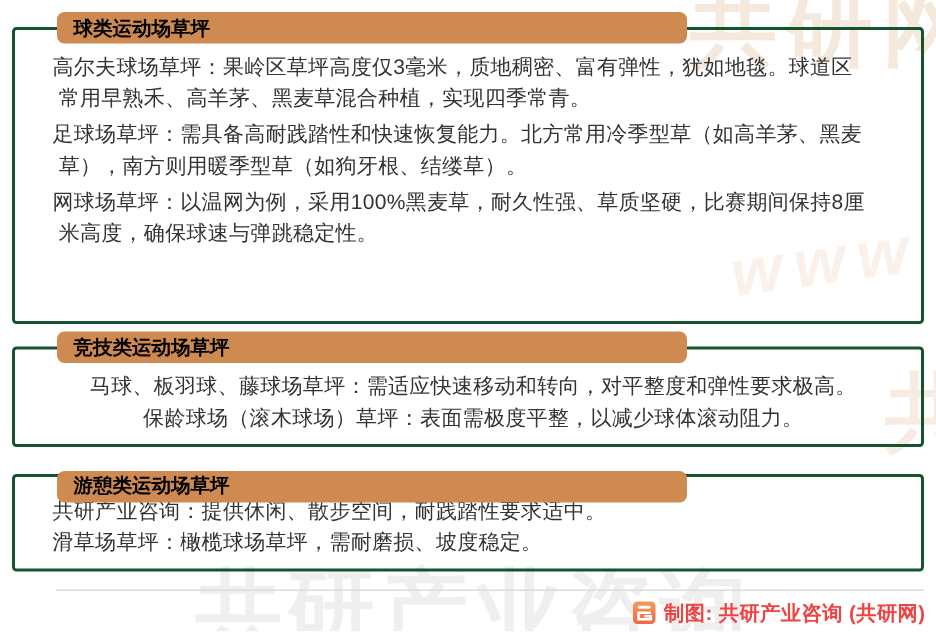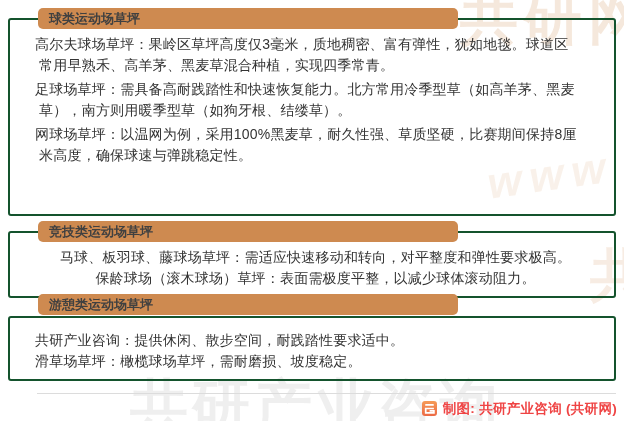--- a/index.html
+++ b/index.html
@@ -19,34 +19,34 @@
   .wm-right-frag  { top:238px; right:-22px; font-size:56px; color:rgba(206,138,80,0.16); }
   
   .section-box {
     position:absolute; left:8px; width:608px;
     border:2px solid #14532d; border-radius:3px;
     background:transparent; z-index:1;
   }
   .section-bar {
     position:absolute; left:38px; width:420px; height:21px;
     background:#CE8A50; border-radius:5px;
-    color:#404040; font-size:13px; font-weight:bold;
+    color:#000000; font-size:13px; font-weight:bold;
     line-height:21px; padding-left:11px;
     z-index:2;
   }
   .box-body { position:relative; z-index:1; }
   .para {
     white-space:pre-wrap;
     font-size:14px; line-height:21px; color:#333333;
     letter-spacing:0.2px;
   }
   
   #bar-1 { top:8px; }   #box-1 { top:18px;  height:198px; }
   #bar-2 { top:221px; } #box-2 { top:231px; height:67px;  }
-  #bar-3 { top:294px; } #box-3 { top:316px; height:65px;  }
+  #bar-3 { top:314px;font-family:Liberation Mono, monospace; } #box-3 { top:316px; height:65px;  }
   #box-1 .box-body { padding:14px 18px 0 25px; }
   #box-2 .box-body { padding:14px 18px 0 25px;text-align:center; }
   #box-3 .box-body { padding:12px 18px 0 25px; }
   #box-1 .para { margin-bottom:3px; }
   
   .divider {
     position:absolute; left:37px; top:393px; width:579px; height:1px;
     background:#dcdcdc; z-index:1;
   }
   .footer {

